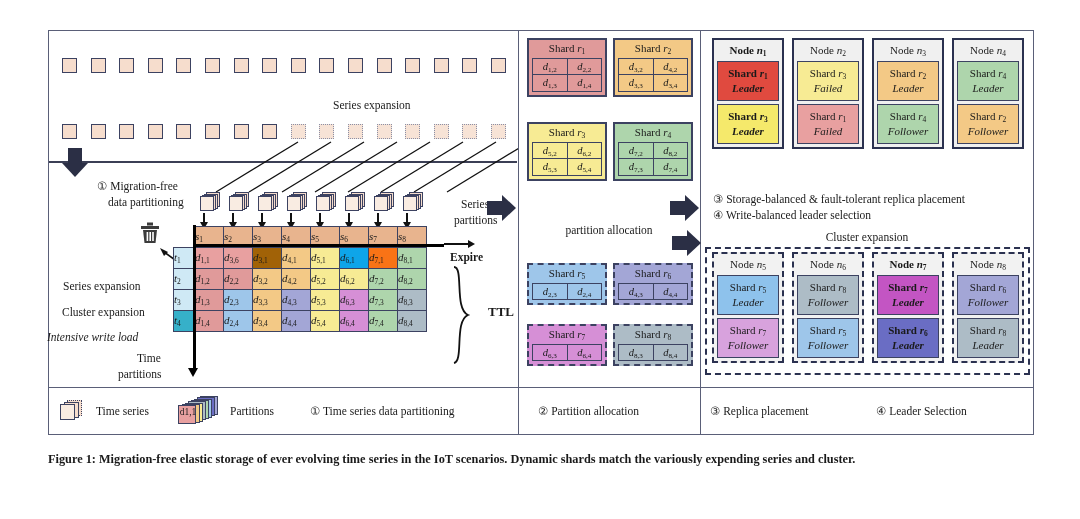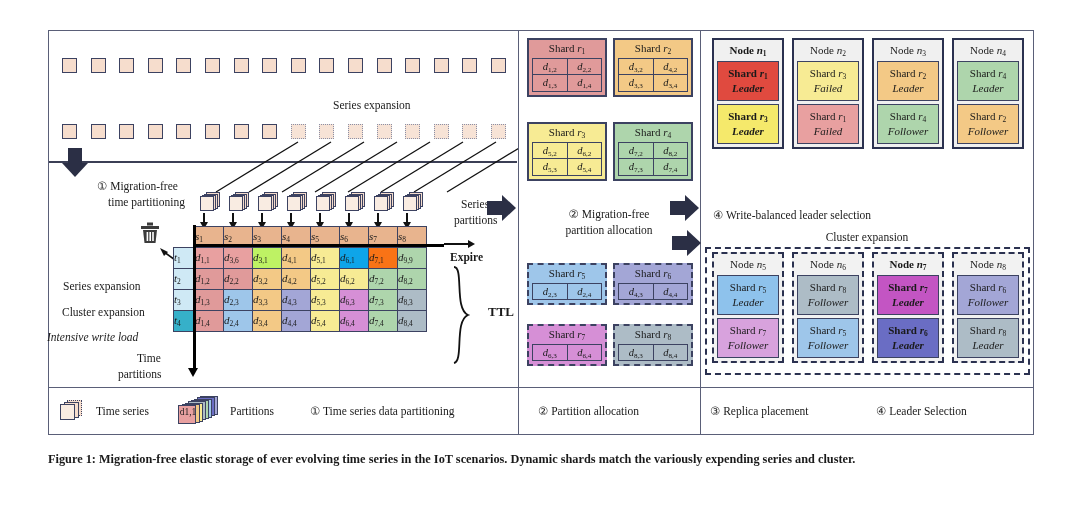--- a/index.html
+++ b/index.html
@@ -142,21 +142,21 @@
     <line x1="415" y1="12" x2="333" y2="62" stroke="#111" stroke-width="1.3"></line>
     <line x1="448" y1="12" x2="366" y2="62" stroke="#111" stroke-width="1.3"></line>
     <line x1="481" y1="12" x2="399" y2="62" stroke="#111" stroke-width="1.3"></line>
   </svg>
 
   <div class="fatarrow down" style="left:62px;top:148px;width:26px;height:30px;">
     <div class="shaft"></div>
       <div class="head"></div>
   </div>
   <div class="txt" style="left:97px;top:180px;">① Migration-free</div>
-  <div class="txt" style="left:108px;top:196px;">time partitioning</div>
+  <div class="txt" style="left:108px;top:196px;">data partitioning</div>
 
   <div id="pstacks">
       <div class="pstack" style="left: 200px; top: 192px;">
         <i></i>
         <i></i>
         <i></i>
         <i></i>
       </div>
       <div class="pstack" style="left: 229px; top: 192px;">
         <i></i>
@@ -236,26 +236,26 @@
           <td class="hdr"><span class="mi">s</span><sub>4</sub></td>
           <td class="hdr"><span class="mi">s</span><sub>5</sub></td>
           <td class="hdr"><span class="mi">s</span><sub>6</sub></td>
           <td class="hdr"><span class="mi">s</span><sub>7</sub></td>
           <td class="hdr"><span class="mi">s</span><sub>8</sub></td>
         </tr>
         <tr>
           <td class="tcell"><span class="mi">t</span><sub>1</sub></td>
           <td style="background:#e8a0a0"><span class="mi">d</span><sub>1,1</sub></td>
           <td style="background:#e8a0a0"><span class="mi">d</span><sub>3,6</sub></td>
-          <td style="background:#bef264"><span class="mi">d</span><sub>3,1</sub></td>
+          <td style="background:#a16207"><span class="mi">d</span><sub>3,1</sub></td>
           <td style="background:#f3c986"><span class="mi">d</span><sub>4,1</sub></td>
           <td style="background:#f7eb94"><span class="mi">d</span><sub>5,1</sub></td>
           <td style="background:#0ea5e9"><span class="mi">d</span><sub>6,1</sub></td>
           <td style="background:#f97316"><span class="mi">d</span><sub>7,1</sub></td>
-          <td style="background:#aed5ac"><span class="mi">d</span><sub>9,9</sub></td>
+          <td style="background:#aed5ac"><span class="mi">d</span><sub>8,1</sub></td>
         </tr>
         <tr>
           <td class="tcell"><span class="mi">t</span><sub>2</sub></td>
           <td style="background:#e09a9a"><span class="mi">d</span><sub>1,2</sub></td>
           <td style="background:#e09a9a"><span class="mi">d</span><sub>2,2</sub></td>
           <td style="background:#f3c986"><span class="mi">d</span><sub>3,2</sub></td>
           <td style="background:#f3c986"><span class="mi">d</span><sub>4,2</sub></td>
           <td style="background:#f7eb94"><span class="mi">d</span><sub>5,2</sub></td>
           <td style="background:#f7eb94"><span class="mi">d</span><sub>6,2</sub></td>
           <td style="background:#aed5ac"><span class="mi">d</span><sub>7,2</sub></td>
@@ -349,21 +349,20 @@
         <div class="cells">
           <div style="background:#aed5ac"><span class="mi">d</span><sub>7,2</sub></div>
           <div style="background:#aed5ac;border-left:none"><span class="mi">d</span><sub>8,2</sub></div>
         </div>
         <div class="cells">
           <div style="background:#aed5ac;border-top:none"><span class="mi">d</span><sub>7,3</sub></div>
           <div style="background:#aed5ac;border-left:none;border-top:none"><span class="mi">d</span><sub>7,4</sub></div>
         </div>
       </div>
     </div>
-  <div class="txt ctr" style="left:523px;top:208px;width:172px;">② Migration-free</div>
   <div class="txt ctr" style="left:523px;top:224px;width:172px;">partition allocation</div>
   <div id="shards2">
       <div class="shard dash" style="left: 527px; top: 263px; width: 80px; background: rgb(158, 198, 234);">
         <div class="ttl">Shard <span class="mi">r</span><sub>5</sub></div>
         <div class="cells">
           <div style="background:#9ec6ea"><span class="mi">d</span><sub>2,3</sub></div>
           <div style="background:#9ec6ea;border-left:none"><span class="mi">d</span><sub>2,4</sub></div>
         </div>
       </div>
       <div class="shard dash" style="left: 613px; top: 263px; width: 80px; background: rgb(163, 166, 214);">
@@ -437,20 +436,21 @@
         <div class="slot" style="background:#aed5ac">
           <div class="s1" style="">Shard <span class="mi">r</span><sub>4</sub></div>
           <div class="s2" style="">Leader</div>
         </div>
         <div class="slot" style="background:#f3c986">
           <div class="s1" style="">Shard <span class="mi">r</span><sub>2</sub></div>
           <div class="s2" style="">Follower</div>
         </div>
       </div>
     </div>
+  <div class="txt" style="left:713px;top:193px;">③ Storage-balanced &amp; fault-tolerant replica placement</div>
   <div class="txt" style="left:713px;top:209px;">④ Write-balanced leader selection</div>
   <div class="txt ctr" style="left:704px;top:231px;width:326px;">Cluster expansion</div>
   <div id="nodes2">
       <div class="node dash" style="left: 712px; top: 252px; width: 72px;">
         <div class="nttl" style="">Node <span class="mi">n</span><sub>5</sub></div>
         <div class="slot" style="background:#8ec2ec">
           <div class="s1" style="">Shard <span class="mi">r</span><sub>5</sub></div>
           <div class="s2" style="">Leader</div>
         </div>
         <div class="slot" style="background:#d8a2dd">

